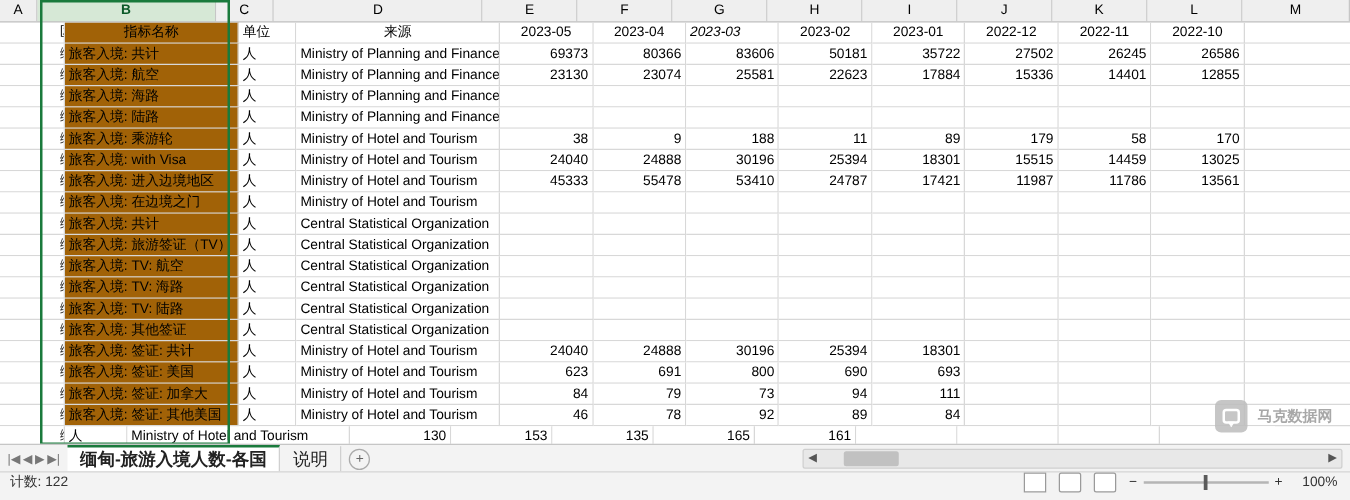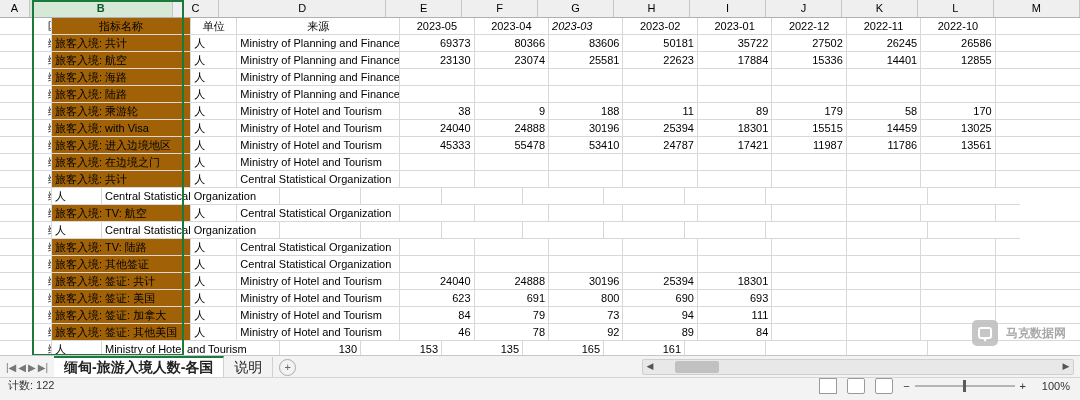--- a/index.html
+++ b/index.html
@@ -131,21 +131,21 @@
       <div class="ch" style="width: 81px;">J</div>
       <div class="ch" style="width: 81px;">K</div>
       <div class="ch" style="width: 81px;">L</div>
       <div class="ch" style="width: 92px;">M</div>
     </div>
 
   <div class="grid" id="grid">
       <div class="row">
         <div class="cell c-a num" style="text-align: center;">区域</div>
         <div class="cell c-b num" style="text-align: center;">指标名称</div>
-        <div class="cell c-c num" style="text-align: center;">单位</div>
+        <div class="cell c-c num" style="text-align: left;">单位</div>
         <div class="cell c-d num" style="text-align: center;">来源</div>
         <div class="cell c-e num num" style="text-align: center;">2023-05</div>
         <div class="cell c-f num num" style="text-align: center;">2023-04</div>
         <div class="cell c-g num num" style="text-align: left; font-style: italic;">2023-03</div>
         <div class="cell c-h num num" style="text-align: center;">2023-02</div>
         <div class="cell c-i num num" style="text-align: center;">2023-01</div>
         <div class="cell c-j num num" style="text-align: center;">2022-12</div>
         <div class="cell c-k num num" style="text-align: center;">2022-11</div>
         <div class="cell c-l num num" style="text-align: center;">2022-10</div>
         <div class="cell c-m"></div>
@@ -280,20 +280,21 @@
         <div class="cell c-g num"></div>
         <div class="cell c-h num"></div>
         <div class="cell c-i num"></div>
         <div class="cell c-j num"></div>
         <div class="cell c-k num"></div>
         <div class="cell c-l num"></div>
         <div class="cell c-m"></div>
       </div>
       <div class="row">
         <div class="cell c-a">缅甸</div>
+        <div class="cell c-b">旅客入境: 旅游签证（TV）</div>
         <div class="cell c-c">人</div>
         <div class="cell c-d">Central Statistical Organization</div>
         <div class="cell c-e num"></div>
         <div class="cell c-f num"></div>
         <div class="cell c-g num"></div>
         <div class="cell c-h num"></div>
         <div class="cell c-i num"></div>
         <div class="cell c-j num"></div>
         <div class="cell c-k num"></div>
         <div class="cell c-l num"></div>
@@ -309,20 +310,21 @@
         <div class="cell c-g num"></div>
         <div class="cell c-h num"></div>
         <div class="cell c-i num"></div>
         <div class="cell c-j num"></div>
         <div class="cell c-k num"></div>
         <div class="cell c-l num"></div>
         <div class="cell c-m"></div>
       </div>
       <div class="row">
         <div class="cell c-a">缅甸</div>
+        <div class="cell c-b">旅客入境: TV: 海路</div>
         <div class="cell c-c">人</div>
         <div class="cell c-d">Central Statistical Organization</div>
         <div class="cell c-e num"></div>
         <div class="cell c-f num"></div>
         <div class="cell c-g num"></div>
         <div class="cell c-h num"></div>
         <div class="cell c-i num"></div>
         <div class="cell c-j num"></div>
         <div class="cell c-k num"></div>
         <div class="cell c-l num"></div>

